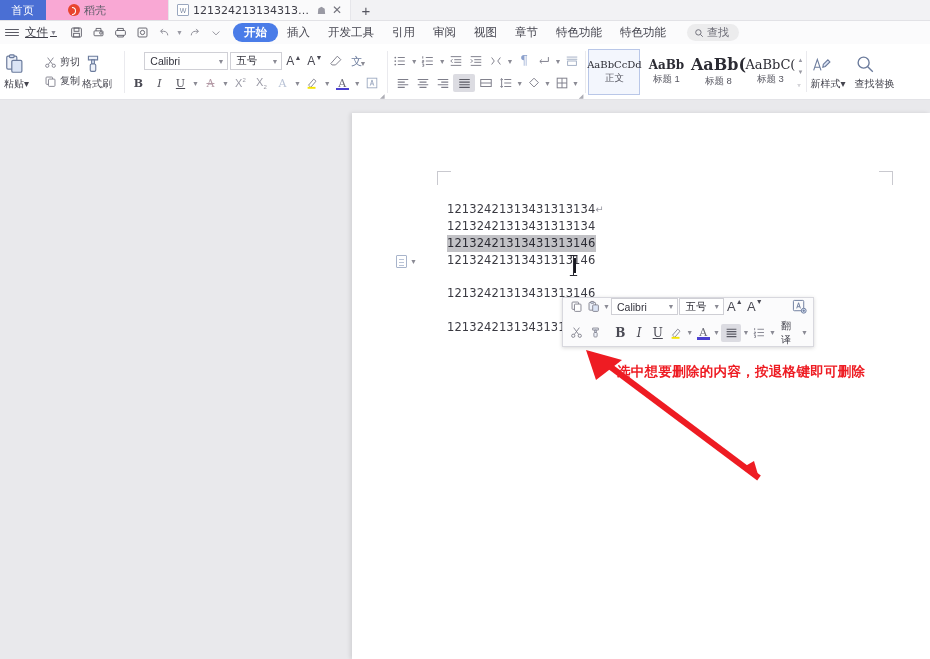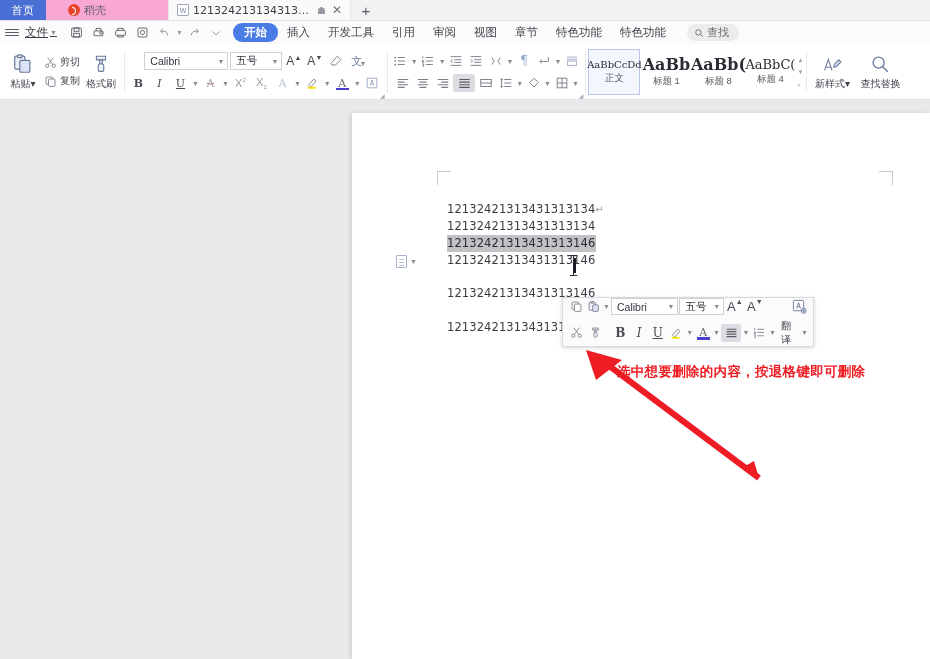--- a/index.html
+++ b/index.html
@@ -85,21 +85,21 @@
     position: absolute; left: 0; top: 44px; width: 930px; height: 56px;
     background: #ffffff; border-bottom: 1px solid #e3e3e7;
     display: flex; align-items: stretch;
   }
   .grp { display: flex; align-items: center; padding: 0 4px; position: relative; }
   .grp + .grp::before {
     content: ""; position: absolute; left: 0; top: 7px; bottom: 7px;
     width: 1px; background: #eaeaee;
   }
   .bigbtn {
-    width: 38px; display: flex; flex-direction: column; align-items: center;
+    width: 38px; display: flex; flex-direction: column; align-items: flex-start;
     justify-content: center; gap: 2px; font-size: 10px; color: #44444e; height: 52px;
   }
   .bigbtn .lbl { font-size: 10px; white-space: nowrap; }
   .smallcol { display: flex; flex-direction: column; justify-content: center; gap: 3px; height: 52px; }
   .smallbtn {
     display: flex; align-items: center; gap: 3px; font-size: 10px; color: #44444e;
     padding: 1px 2px; white-space: nowrap;
   }
   .fontgrp { display: flex; flex-direction: column; justify-content: center; gap: 4px; padding: 0 5px; height: 56px; }
   .frow { display: flex; align-items: center; gap: 2px; }
@@ -509,30 +509,30 @@
       </div>
       <span class="dialog-launcher">◢</span>
     </div>
 
     <div class="grp styles">
       <div class="stbox sel">
         <span class="stprev" style="font-size:10px">AaBbCcDd</span>
         <span class="stname">正文</span>
       </div>
       <div class="stbox">
-        <span class="stprev" style="font-size:16px;font-weight:bold">AaBb</span>
+        <span class="stprev" style="font-size:12px;font-weight:bold">AaBb</span>
         <span class="stname">标题 1</span>
       </div>
       <div class="stbox">
         <span class="stprev" style="font-size:16px;font-weight:bold">AaBb(</span>
         <span class="stname">标题 8</span>
       </div>
       <div class="stbox">
         <span class="stprev" style="font-size:13px;font-weight:normal">AaBbC(</span>
-        <span class="stname">标题 4</span>
+        <span class="stname">标题 3</span>
       </div>
       <span class="stspin">
         <span>▲</span>
         <span>▼</span>
         <span>▿</span>
       </span>
     </div>
 
     <div class="grp">
       <div class="bigbtn" style="width:44px">

